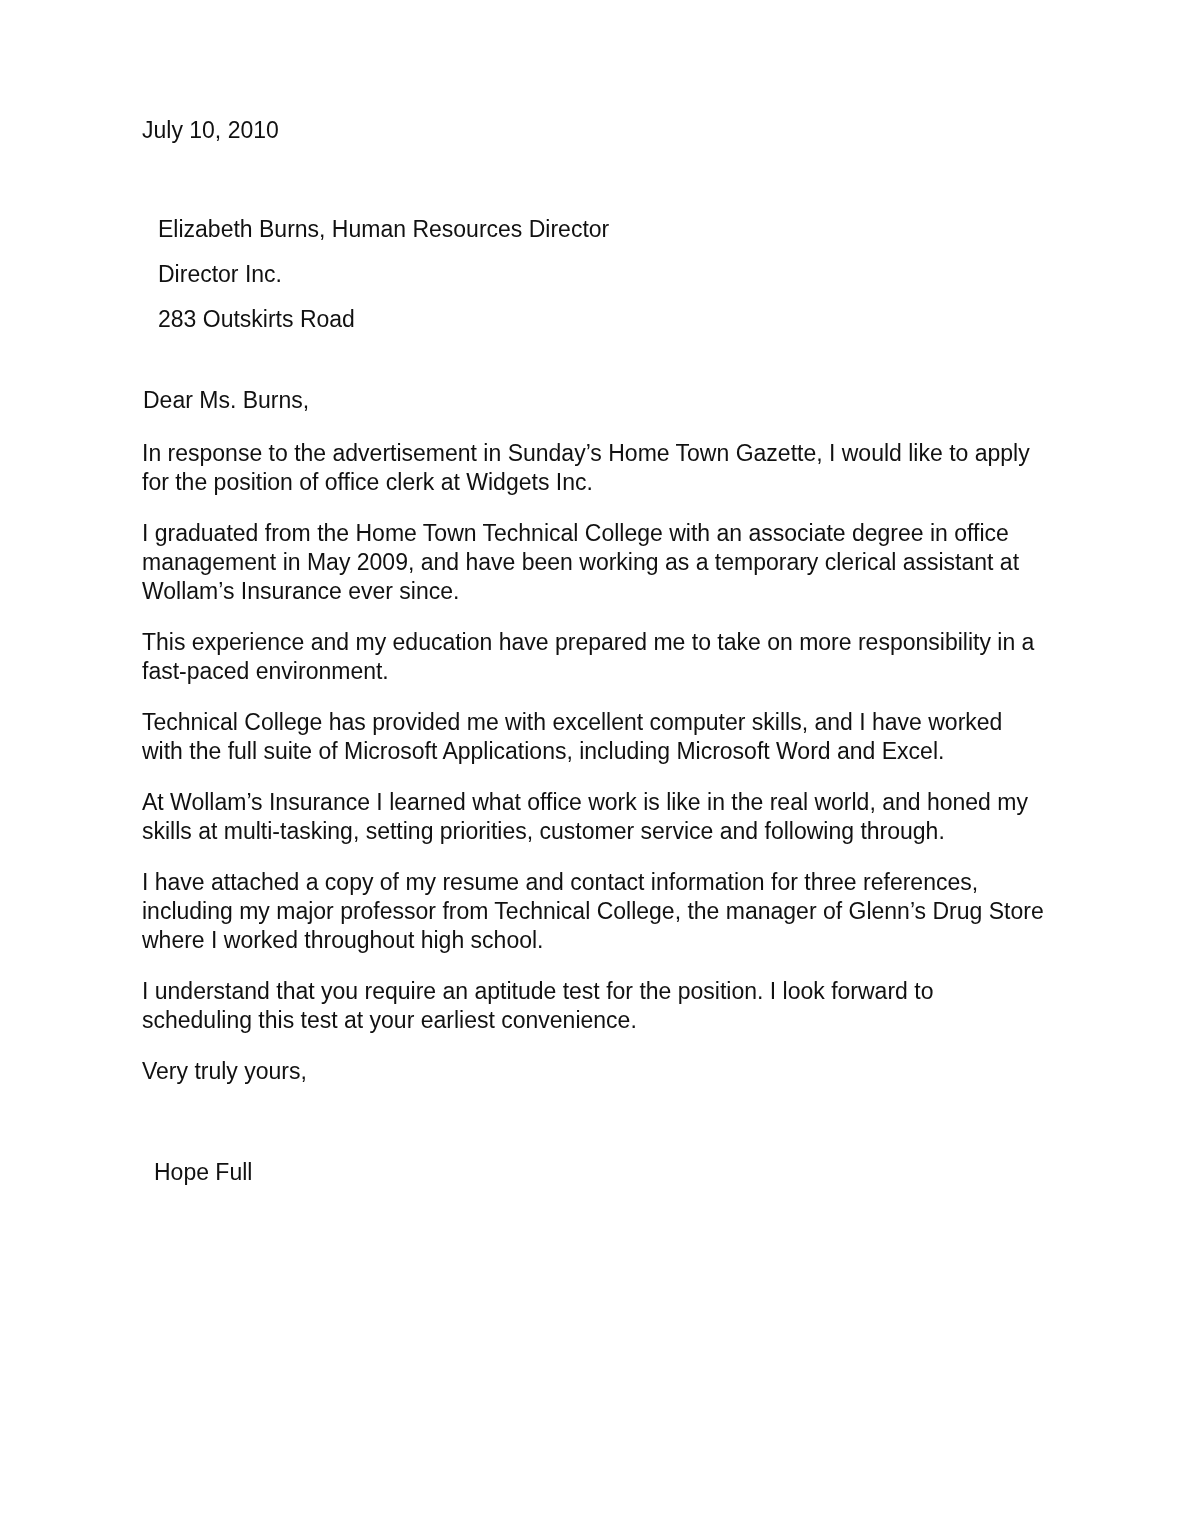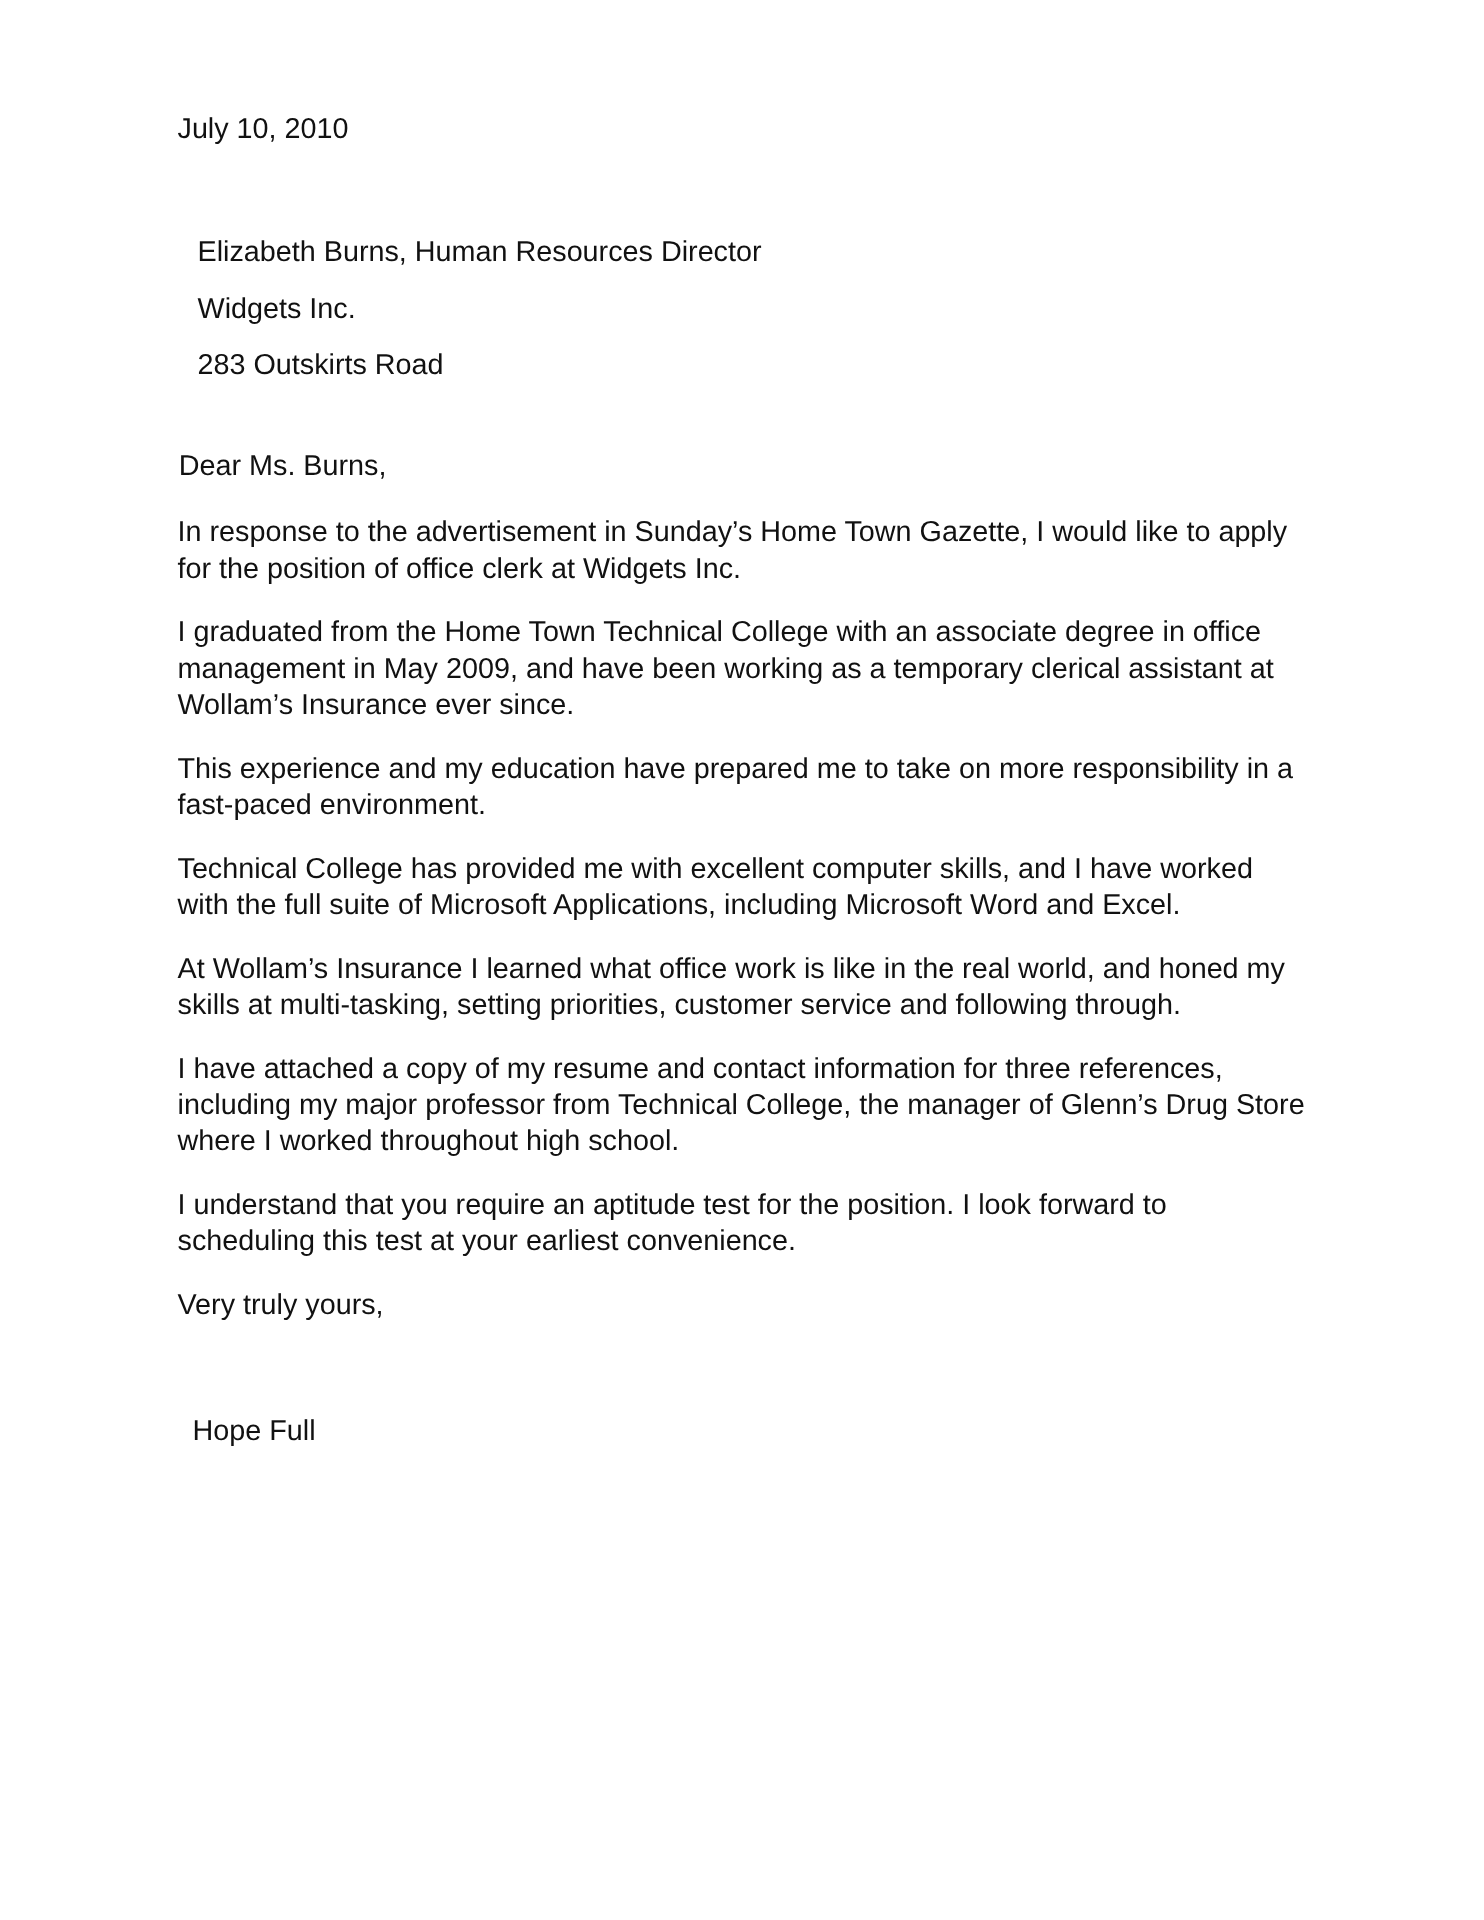--- a/index.html
+++ b/index.html
@@ -6,21 +6,21 @@
     margin: 0;
     padding: 0;
     background: #ffffff;
   }
   .page {
     position: relative;
     width: 1187px;
     height: 1536px;
     background: #ffffff;
     box-sizing: border-box;
-    padding: 88px 142px 0 142px;
+    padding: 116px 142px 0 142px;
     font-family: "Liberation Sans", sans-serif;
     font-size: 23px;
     line-height: 29px;
     color: #111111;
     overflow: hidden;
   }
   .date {
     margin: 0 0 70px 0;
   }
   .recipient {
@@ -44,21 +44,21 @@
 </style>
 </head>
 <body>
 
 <div class="page">
 
   <div class="date">July 10, 2010</div>
 
   <div class="recipient">
     <div>Elizabeth Burns, Human Resources Director</div>
-    <div>Widgets Inc.</div>
+    <div>Director Inc.</div>
     <div>283 Outskirts Road</div>
   </div>
 
   <div class="salutation">Dear Ms. Burns,</div>
 
   <p>In response to the advertisement in Sunday’s Home Town Gazette, I would like to apply for the position of office clerk at Widgets Inc.</p>
 
   <p>I graduated from the Home Town Technical College with an associate degree in office management in May 2009, and have been working as a temporary clerical assistant at Wollam’s Insurance ever since.</p>
 
   <p>This experience and my education have prepared me to take on more responsibility in a fast-paced environment.</p>

